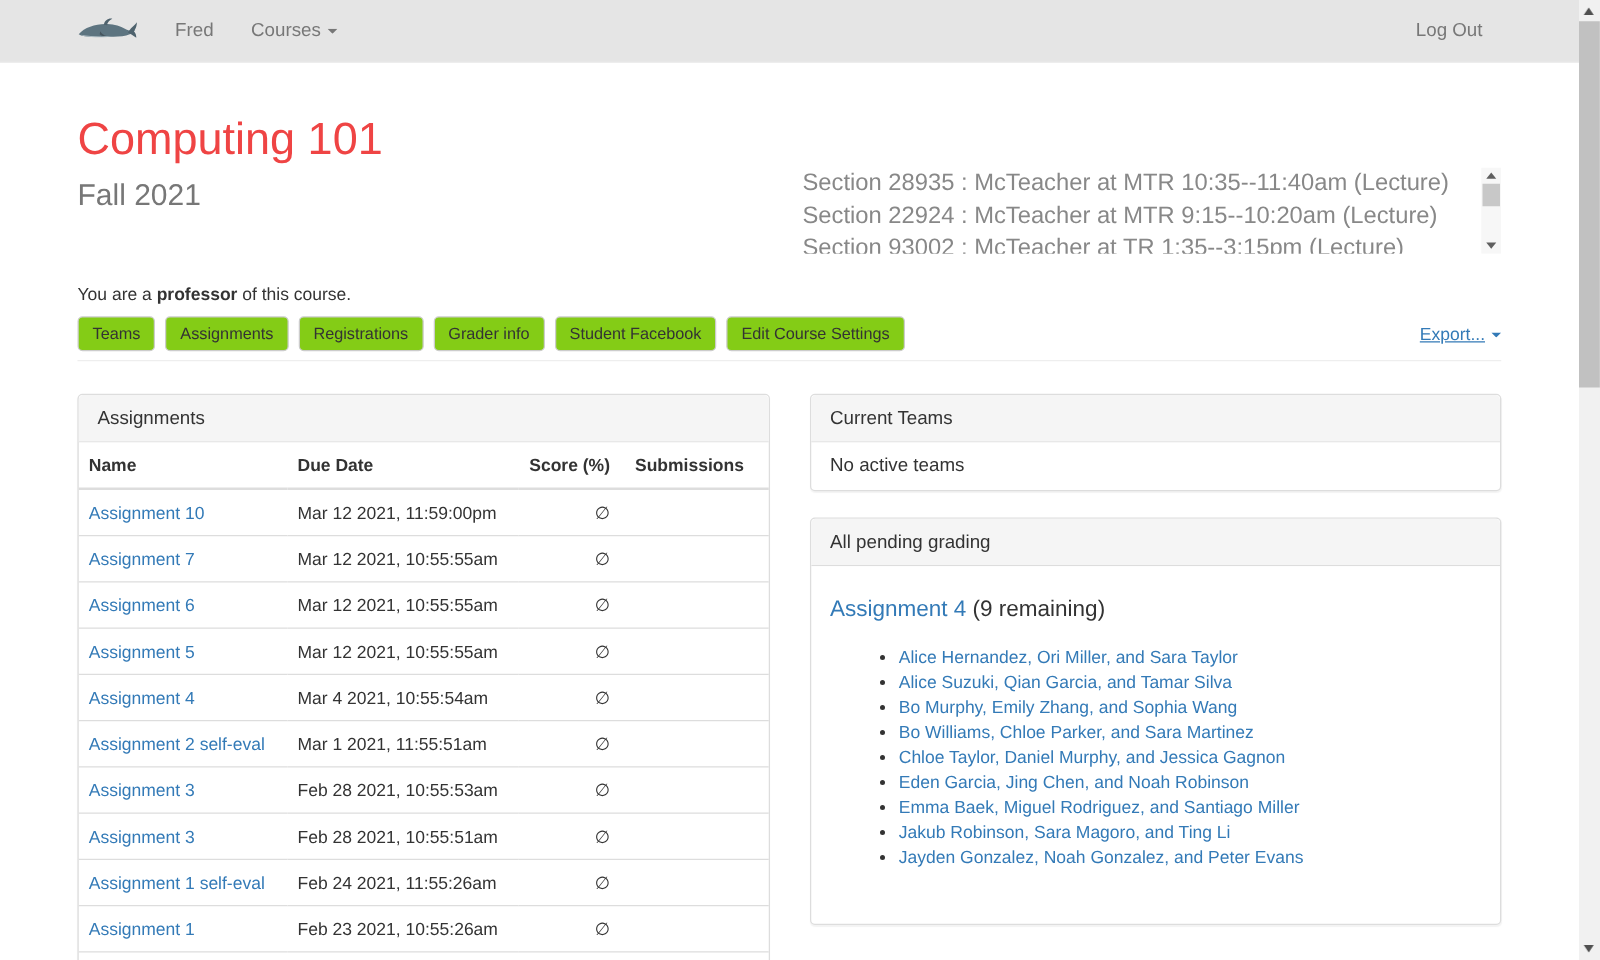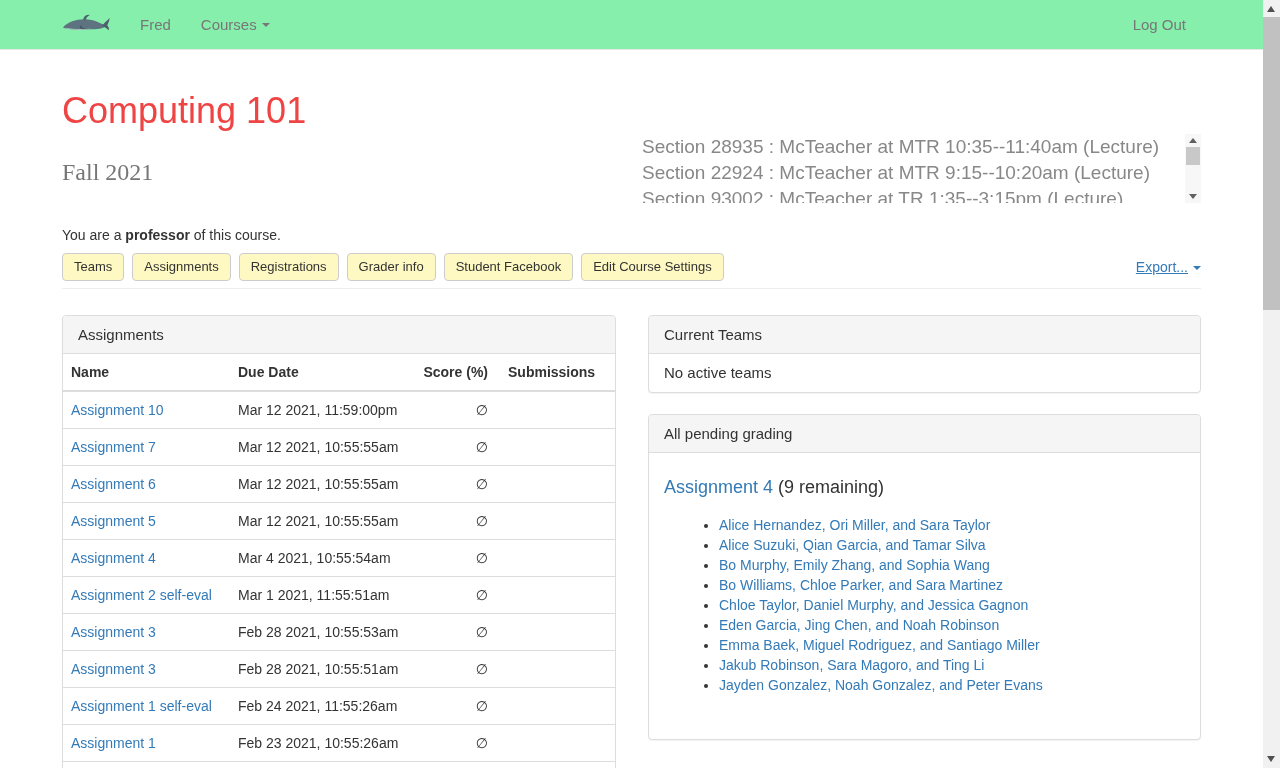--- a/index.html
+++ b/index.html
@@ -1,49 +1,49 @@
 <!DOCTYPE html>
 <html><head>
 <meta charset="utf-8">
 <style>
   * { margin:0; padding:0; box-sizing:border-box; }
   html,body { width:1280px; height:768px; overflow:hidden; background:#fff;
     font-family:"Liberation Sans","DejaVu Sans",sans-serif; font-size:14px; color:#333; }
   a { color:#337ab7; text-decoration:none; cursor:pointer; }
 
   
-  .navbar { height:50px; background:#86efac; border-bottom:1px solid #e7e7e7; }
+  .navbar { height:50px; background:#e5e5e5; border-bottom:1px solid #e7e7e7; }
   .navbar-inner { width:1139px; margin-left:62px; height:100%; display:flex; align-items:center; }
   .brand { display:flex; align-items:center; padding:0 15px 0 0; height:100%; }
   .nav-link { color:#777; padding:0 15px; height:100%; display:flex; align-items:center; font-size:15px; }
   .nav-right { margin-left:auto; }
   .caret { display:inline-block; width:0; height:0; margin-left:5px; vertical-align:middle;
     border-top:4px dashed; border-right:4px solid transparent; border-left:4px solid transparent; }
 
   
   .page { width:1139px; margin-left:62px; position:relative; }
 
   .course-header { position:relative; padding-top:41px; height:160px; }
   h1.course-title { font-size:36px; font-weight:400; color:#ef4444; line-height:40px; }
-  h2.course-term { font-size:24px; font-weight:400; color:#777; margin-top:28px;font-family:Liberation Serif, serif; }
+  h2.course-term { font-size:24px; font-weight:400; color:#777; margin-top:12px; }
 
   .sections-box { position:absolute; top:84px; right:0; width:559px; height:69px; overflow:hidden; padding-right:19px; }
   .section-line { font-size:19px; line-height:26px; color:#888; white-space:nowrap; }
   .mini-scrollbar { position:absolute; top:0; right:0; width:16px; height:69px; background:#f7f7f7; }
   .mini-scrollbar .thumb { position:absolute; top:13px; left:1px; right:1px; height:18px; background:#c8c8c8; }
   .sb-arrow { position:absolute; left:4px; width:0; height:0; border-left:4px solid transparent; border-right:4px solid transparent; }
   .sb-arrow.up { top:4px; border-bottom:5px solid #606060; }
   .sb-arrow.down { bottom:4px; border-top:5px solid #606060; }
 
   .role-line { margin-top:15px; font-size:14px; line-height:20px; color:#333; }
   .role-line b { font-weight:bold; }
 
   
   .toolbar-row { margin-top:8px; display:flex; align-items:center; position:relative; }
-  .btn { background:#fef9c3; border:1px solid #ccc; border-radius:4px; color:#333;
+  .btn { background:#84cc16; border:1px solid #ccc; border-radius:4px; color:#333;
     font-family:inherit; font-size:13px; line-height:18px; padding:4px 11px; margin-right:8px; cursor:pointer; }
   .export-link { margin-left:auto; font-size:14px; color:#337ab7; text-decoration:underline; }
   .export-link .caret { border-top-color:#337ab7; }
 
   .dropdown-menu { position:absolute; top:40px; right:0; z-index:1000; min-width:168px; background:#fff;
     border:1px solid rgba(0,0,0,.15); border-radius:4px; box-shadow:0 6px 12px rgba(0,0,0,.175);
     padding:5px 0; text-align:center; }
   .menu-item { position:relative; display:block; padding:3px 20px; font-size:14px; line-height:20px; color:#333; cursor:pointer; }
   .menu-item.dim { color:#999; }
   .annotation { position:absolute; left:-14px; top:-8px; width:196px; height:40px; pointer-events:none; }

